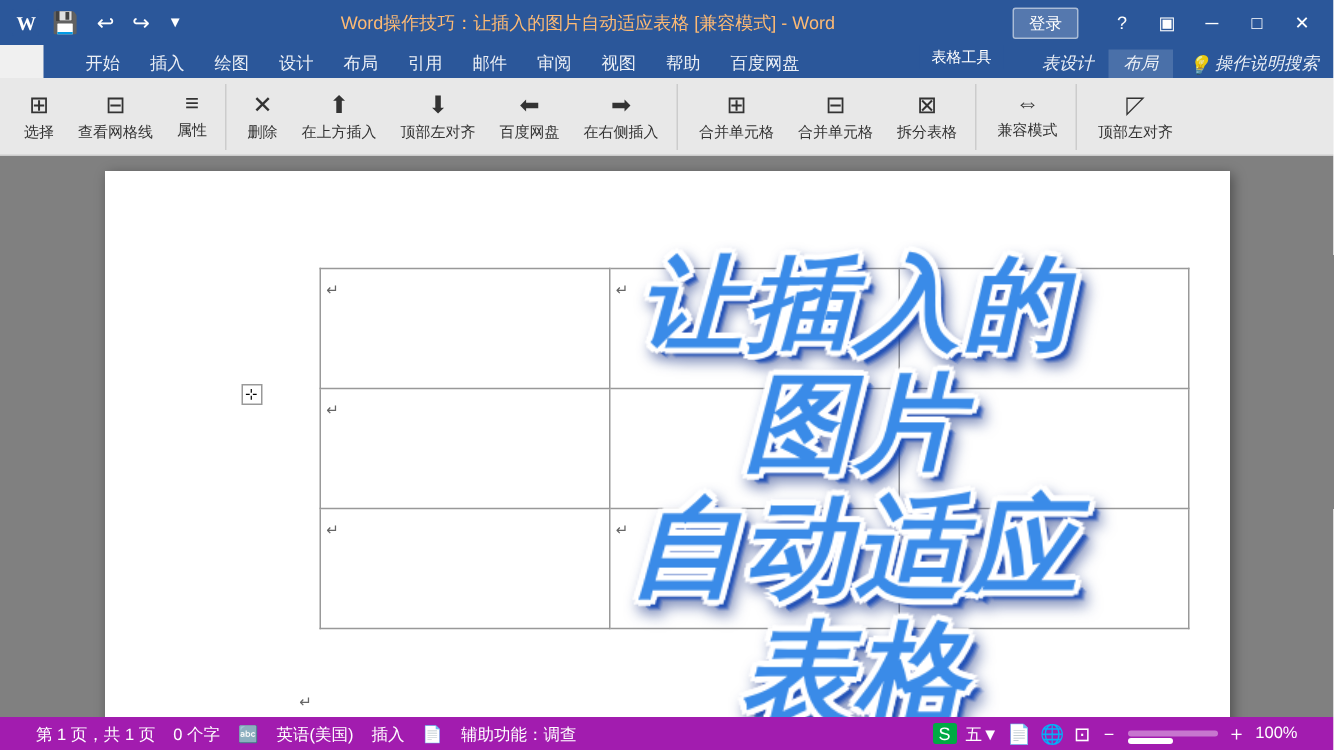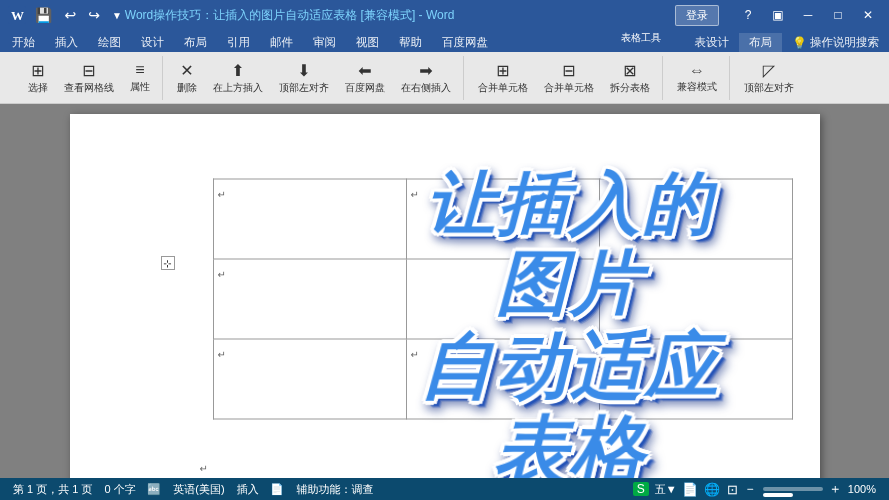--- a/index.html
+++ b/index.html
@@ -30,22 +30,22 @@
     }
     #title-bar-left .word-icon {
       width: 18px;
       height: 18px;
       display: flex;
       align-items: center;
       justify-content: center;
     }
     #title-bar-center {
       flex: 1;
-      text-align: left;
-      color: #7dd3fc;
+      text-align: center;
+      color: #fdba74;
       font-size: 12px;
     }
     #title-bar-right {
       display: flex;
       align-items: center;
       gap: 4px;
       color: white;
       font-size: 11px;
       padding-left: 16px;
     }
@@ -60,21 +60,21 @@
       color: white;
     }
 
     
     #ribbon-toolbar {
       height: 52px;
       background: #e8e8e8;
       border-bottom: 1px solid #ccc;
       display: flex;
       align-items: center;
-      padding: 2px 16px;
+      padding: 2px 4px;
       gap: 2px;
       flex-shrink: 0;
     }
     .ribbon-group {
       display: flex;
       align-items: center;
       gap: 4px;
       padding: 0 6px;
       border-right: 1px solid #ccc;
       height: 44px;
@@ -191,24 +191,24 @@
       font-family: 'Microsoft YaHei', 'SimHei', 'STHeiti', sans-serif;
       font-style: italic;
       letter-spacing: 2px;
       transform: perspective(400px) rotateX(5deg);
       filter: drop-shadow(3px 5px 4px rgba(0,30,120,0.5));
     }
 
     
     #status-bar {
       height: 22px;
-      background: #0c4a6e;
-      display: flex;
-      align-items: center;
-      padding: 0 13px;
+      background: #a21caf;
+      display: flex;
+      align-items: center;
+      padding: 0 24px;
       flex-shrink: 0;
       color: white;
       font-size: 11px;
       gap: 12px;
     }
     #status-bar-right {
       margin-left: auto;
       display: flex;
       align-items: center;
       gap: 6px;
@@ -236,37 +236,39 @@
       border-radius: 2px;
       cursor: pointer;
     }
 
     
     #tabs-row {
       height: 22px;
       background: #2b579a;
       display: flex;
       align-items: flex-end;
-      padding-left: 2px;
+      padding-left: 18px;
       flex-shrink: 0;
+      margin-left: 29px;
     }
     .main-tab {
       padding: 2px 10px;
       font-size: 11.5px;
       color: rgba(255,255,255,0.9);
       cursor: pointer;
       height: 19px;
       display: flex;
       align-items: center;
       border-radius: 3px 3px 0 0;
     }
     .tabs-right {
       margin-left: auto;
       display: flex;
       align-items: flex-end;
+      font-style: italic;
     }
     .right-tab {
       padding: 2px 10px;
       font-size: 11.5px;
       color: rgba(255,255,255,0.9);
       cursor: pointer;
       height: 19px;
       display: flex;
       align-items: center;
     }

